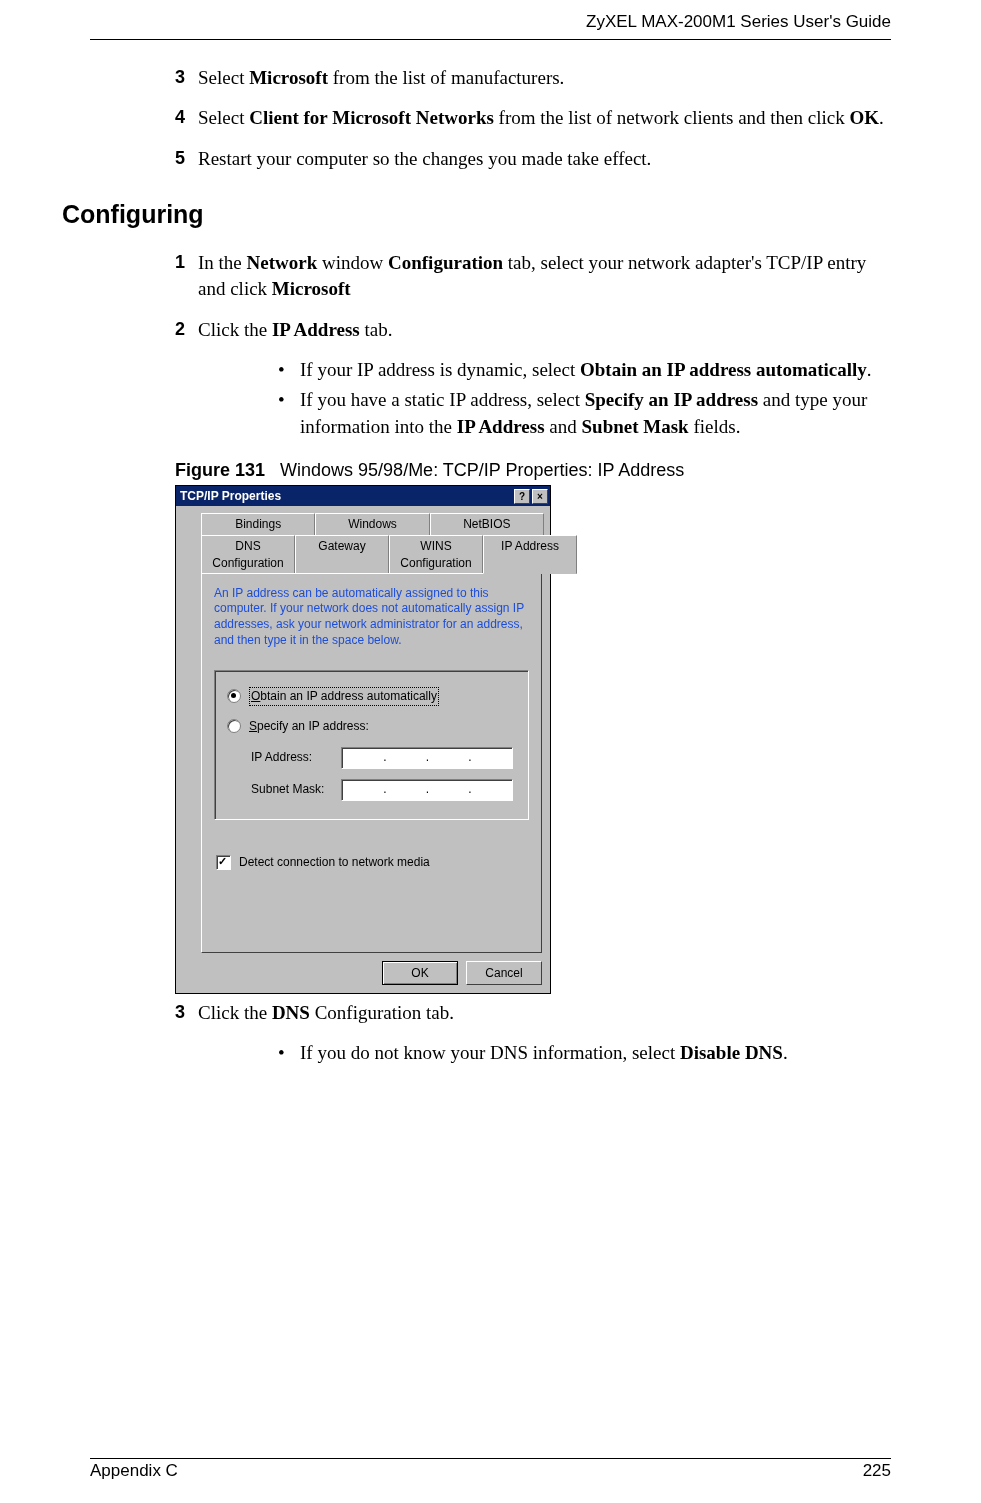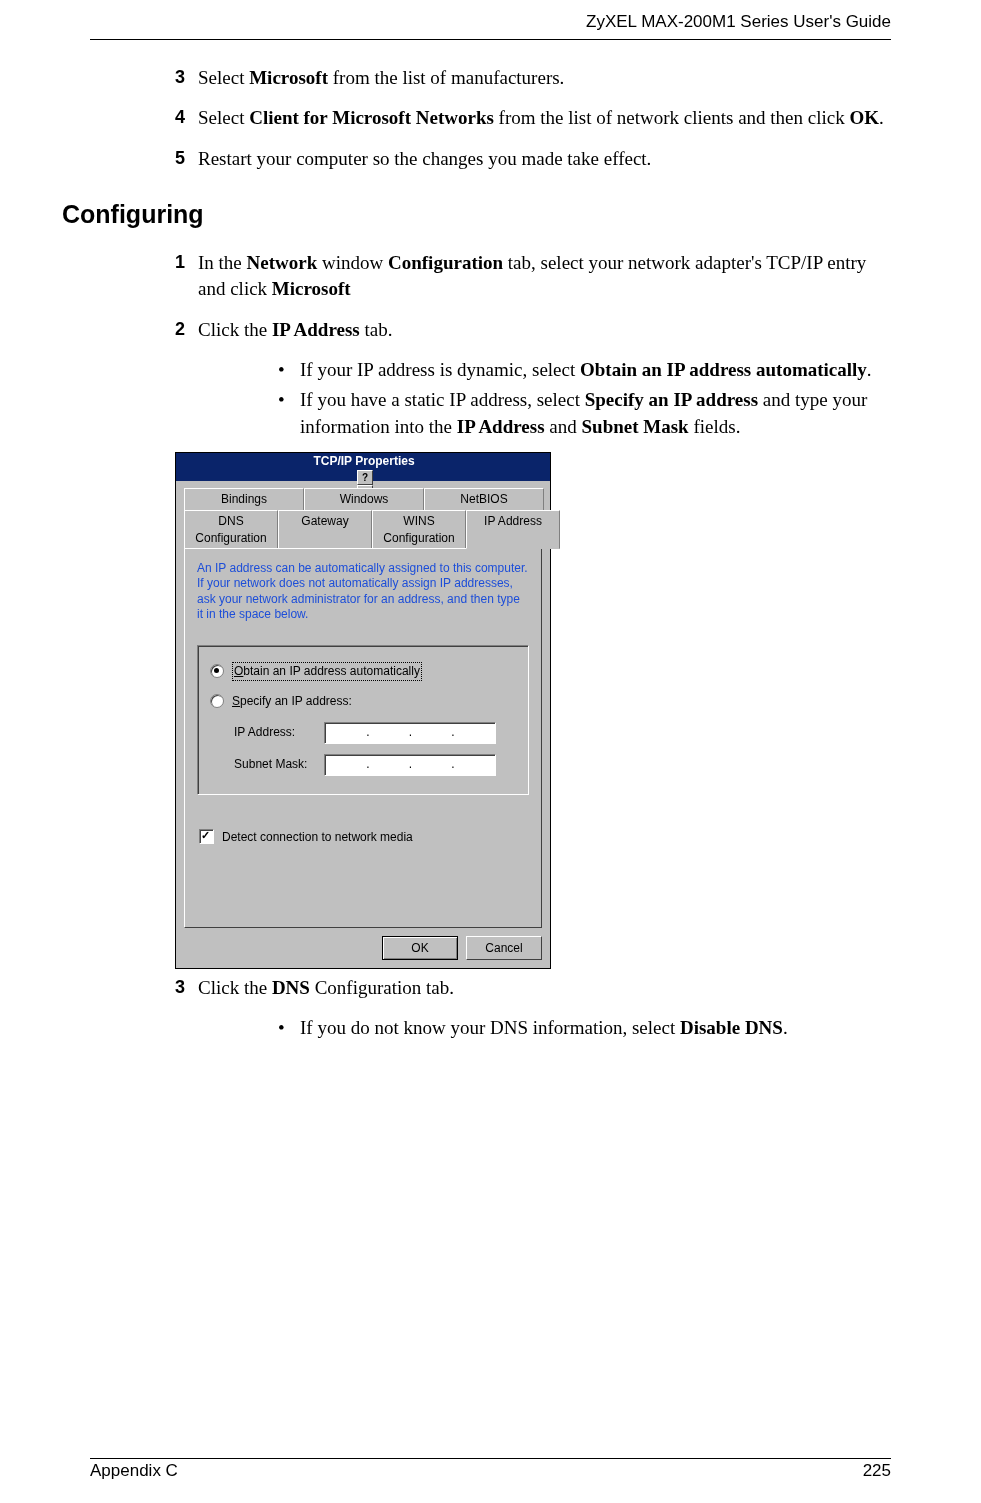--- a/index.html
+++ b/index.html
@@ -88,28 +88,27 @@
       width: 376px;
       background: #c0c0c0;
       border: 1px solid #000;
       box-sizing: border-box;
       font-family: Arial, Helvetica, sans-serif;
       font-size: 12px;
     }
     .titlebar {
       background: #0a246a;
       color: #fff;
-      height: 28px;
+      height: 20px;
       display: flex;
       align-items: center;
       padding: 0 2px 0 4px;
       font-family: Arial, Helvetica, sans-serif;
       font-size: 12px;
       font-weight: bold;
-      flex-direction: column;
     }
     .titlebar-text {
       flex: 1;
     }
     .titlebar-btn {
       width: 16px;
       height: 15px;
       background: #c0c0c0;
       border-top: 1px solid #fff;
       border-left: 1px solid #fff;
@@ -117,21 +116,21 @@
       border-bottom: 1px solid #404040;
       margin-left: 2px;
       text-align: center;
       font-size: 10px;
       font-weight: bold;
       line-height: 13px;
       color: #000;
       box-sizing: border-box;
     }
     .tab-area {
-      padding: 6px 6px 0 6px;
+      padding: 6px 6px 0 23px;
     }
     .tab-row {
       display: flex;
       margin-left: 2px;
     }
     .tab-row.row-top .tab {
       flex: 1;
     }
     .tab {
       background: #c0c0c0;
@@ -346,20 +345,24 @@
     <div class="ol-step">
       <span class="step-num">2</span>
       <span class="step-text">Click the <b>IP Address</b> tab.</span>
     </div>
 
     <div class="bullets">
       <div class="bullet-item">If your IP address is dynamic, select <b>Obtain an IP address automatically</b>.</div>
       <div class="bullet-item">If you have a static IP address, select <b>Specify an IP address</b> and type your information into the <b>IP Address</b> and <b>Subnet Mask</b> fields.</div>
     </div>
 
+    <div class="figure-caption">
+      <span class="fig-label">Figure 131</span>&nbsp;&nbsp;
+      <span>Windows 95/98/Me: TCP/IP Properties: IP Address</span>
+    </div>
 
     <div class="figure-wrap">
       <div class="dialog">
         <div class="titlebar">
           <span class="titlebar-text">TCP/IP Properties</span>
           <div class="titlebar-btn">?</div>
           <div class="titlebar-btn">×</div>
         </div>
         <div class="tab-area">
           <div class="tab-row row-top">

